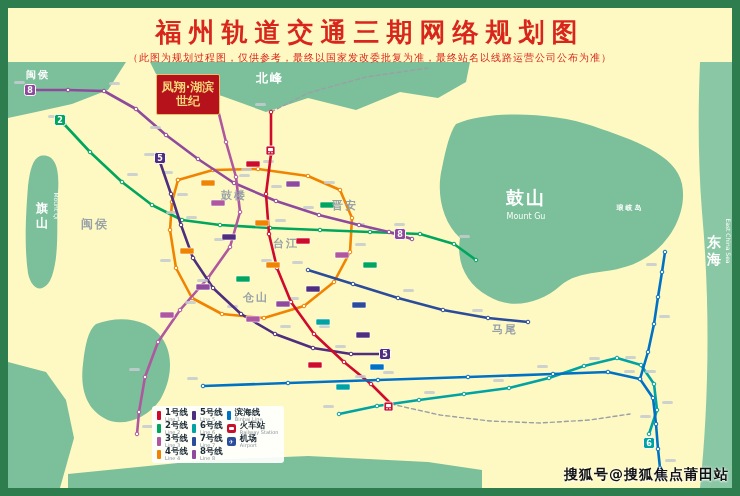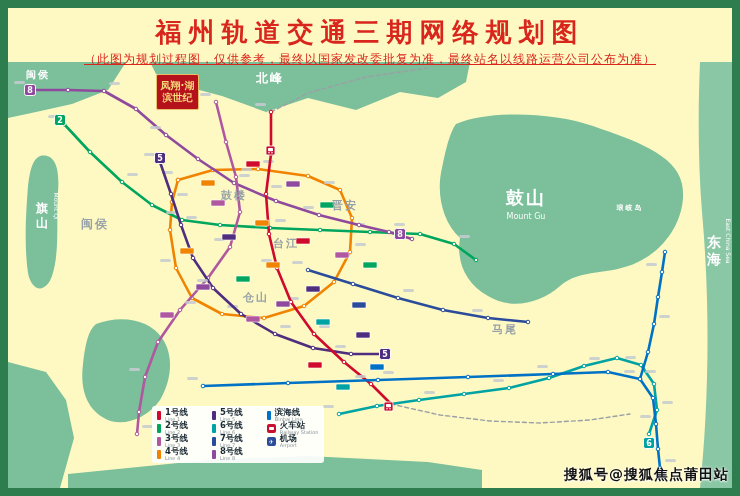--- a/index.html
+++ b/index.html
@@ -1,26 +1,26 @@
 <!DOCTYPE html>
 <html><head>
 <meta charset="utf-8">
 <style>
   html,body{margin:0;padding:0;background:#e9e9e9;}
   .frame{position:relative;width:740px;height:496px;box-sizing:border-box;border:8px solid #2e7d4f;
          background:#fef9c3;overflow:hidden;font-family:"DejaVu Sans",sans-serif;}
   .header{position:absolute;left:0;top:0;width:100%;text-align:center;z-index:3;}
   .title{margin:0;padding-top:7px;font-size:26px;font-weight:bold;letter-spacing:7px;color:#d9261c;}
-  .subtitle{margin-top:1px;font-size:12px;color:#d9261c;letter-spacing:1px;text-decoration:underline;}
+  .subtitle{margin-top:1px;font-size:10px;color:#d9261c;letter-spacing:1px;}
   #map-svg{position:absolute;left:0;top:54px;z-index:1;}
   #map-svg text{font-family:"DejaVu Sans",sans-serif;}
-  .logo-box{position:absolute;left:148px;top:66px;width:43px;z-index:4;background:#b5121b;
-            border:1px solid #e8c06a;border-radius:2px;color:#f6d77a;font-size:10px;font-weight:bold;
+  .logo-box{position:absolute;left:148px;top:66px;width:64px;z-index:4;background:#b5121b;
+            border:1px solid #e8c06a;border-radius:2px;color:#f6d77a;font-size:12px;font-weight:bold;
             text-align:center;padding:5px 2px;box-sizing:border-box;line-height:1.2;}
-  .legend{position:absolute;left:144px;top:398px;z-index:4;display:flex;gap:24px;
+  .legend{position:absolute;left:144px;top:398px;z-index:4;display:flex;gap:4px;
           background:rgba(255,255,255,.92);padding:3px 5px;border-radius:3px;}
   .legend-col{display:flex;flex-direction:column;gap:1px;}
   .legend-item{display:flex;align-items:center;gap:4px;height:12px;}
   .legend-bar{width:4px;height:9px;border-radius:1px;display:inline-block;flex:0 0 auto;}
   .legend-text{display:flex;flex-direction:column;line-height:1;}
   .legend-label{font-size:8.5px;font-weight:bold;color:#1c2b36;}
   .legend-en{font-size:5px;color:#8a949c;font-weight:normal;letter-spacing:0;}
   .legend-ic{width:9px;height:9px;border-radius:2px;display:inline-flex;align-items:center;
              justify-content:center;color:#fff;font-size:6px;flex:0 0 auto;}
   .watermark{position:absolute;left:548px;top:458px;z-index:5;font-size:14px;font-weight:bold;color:#111;

